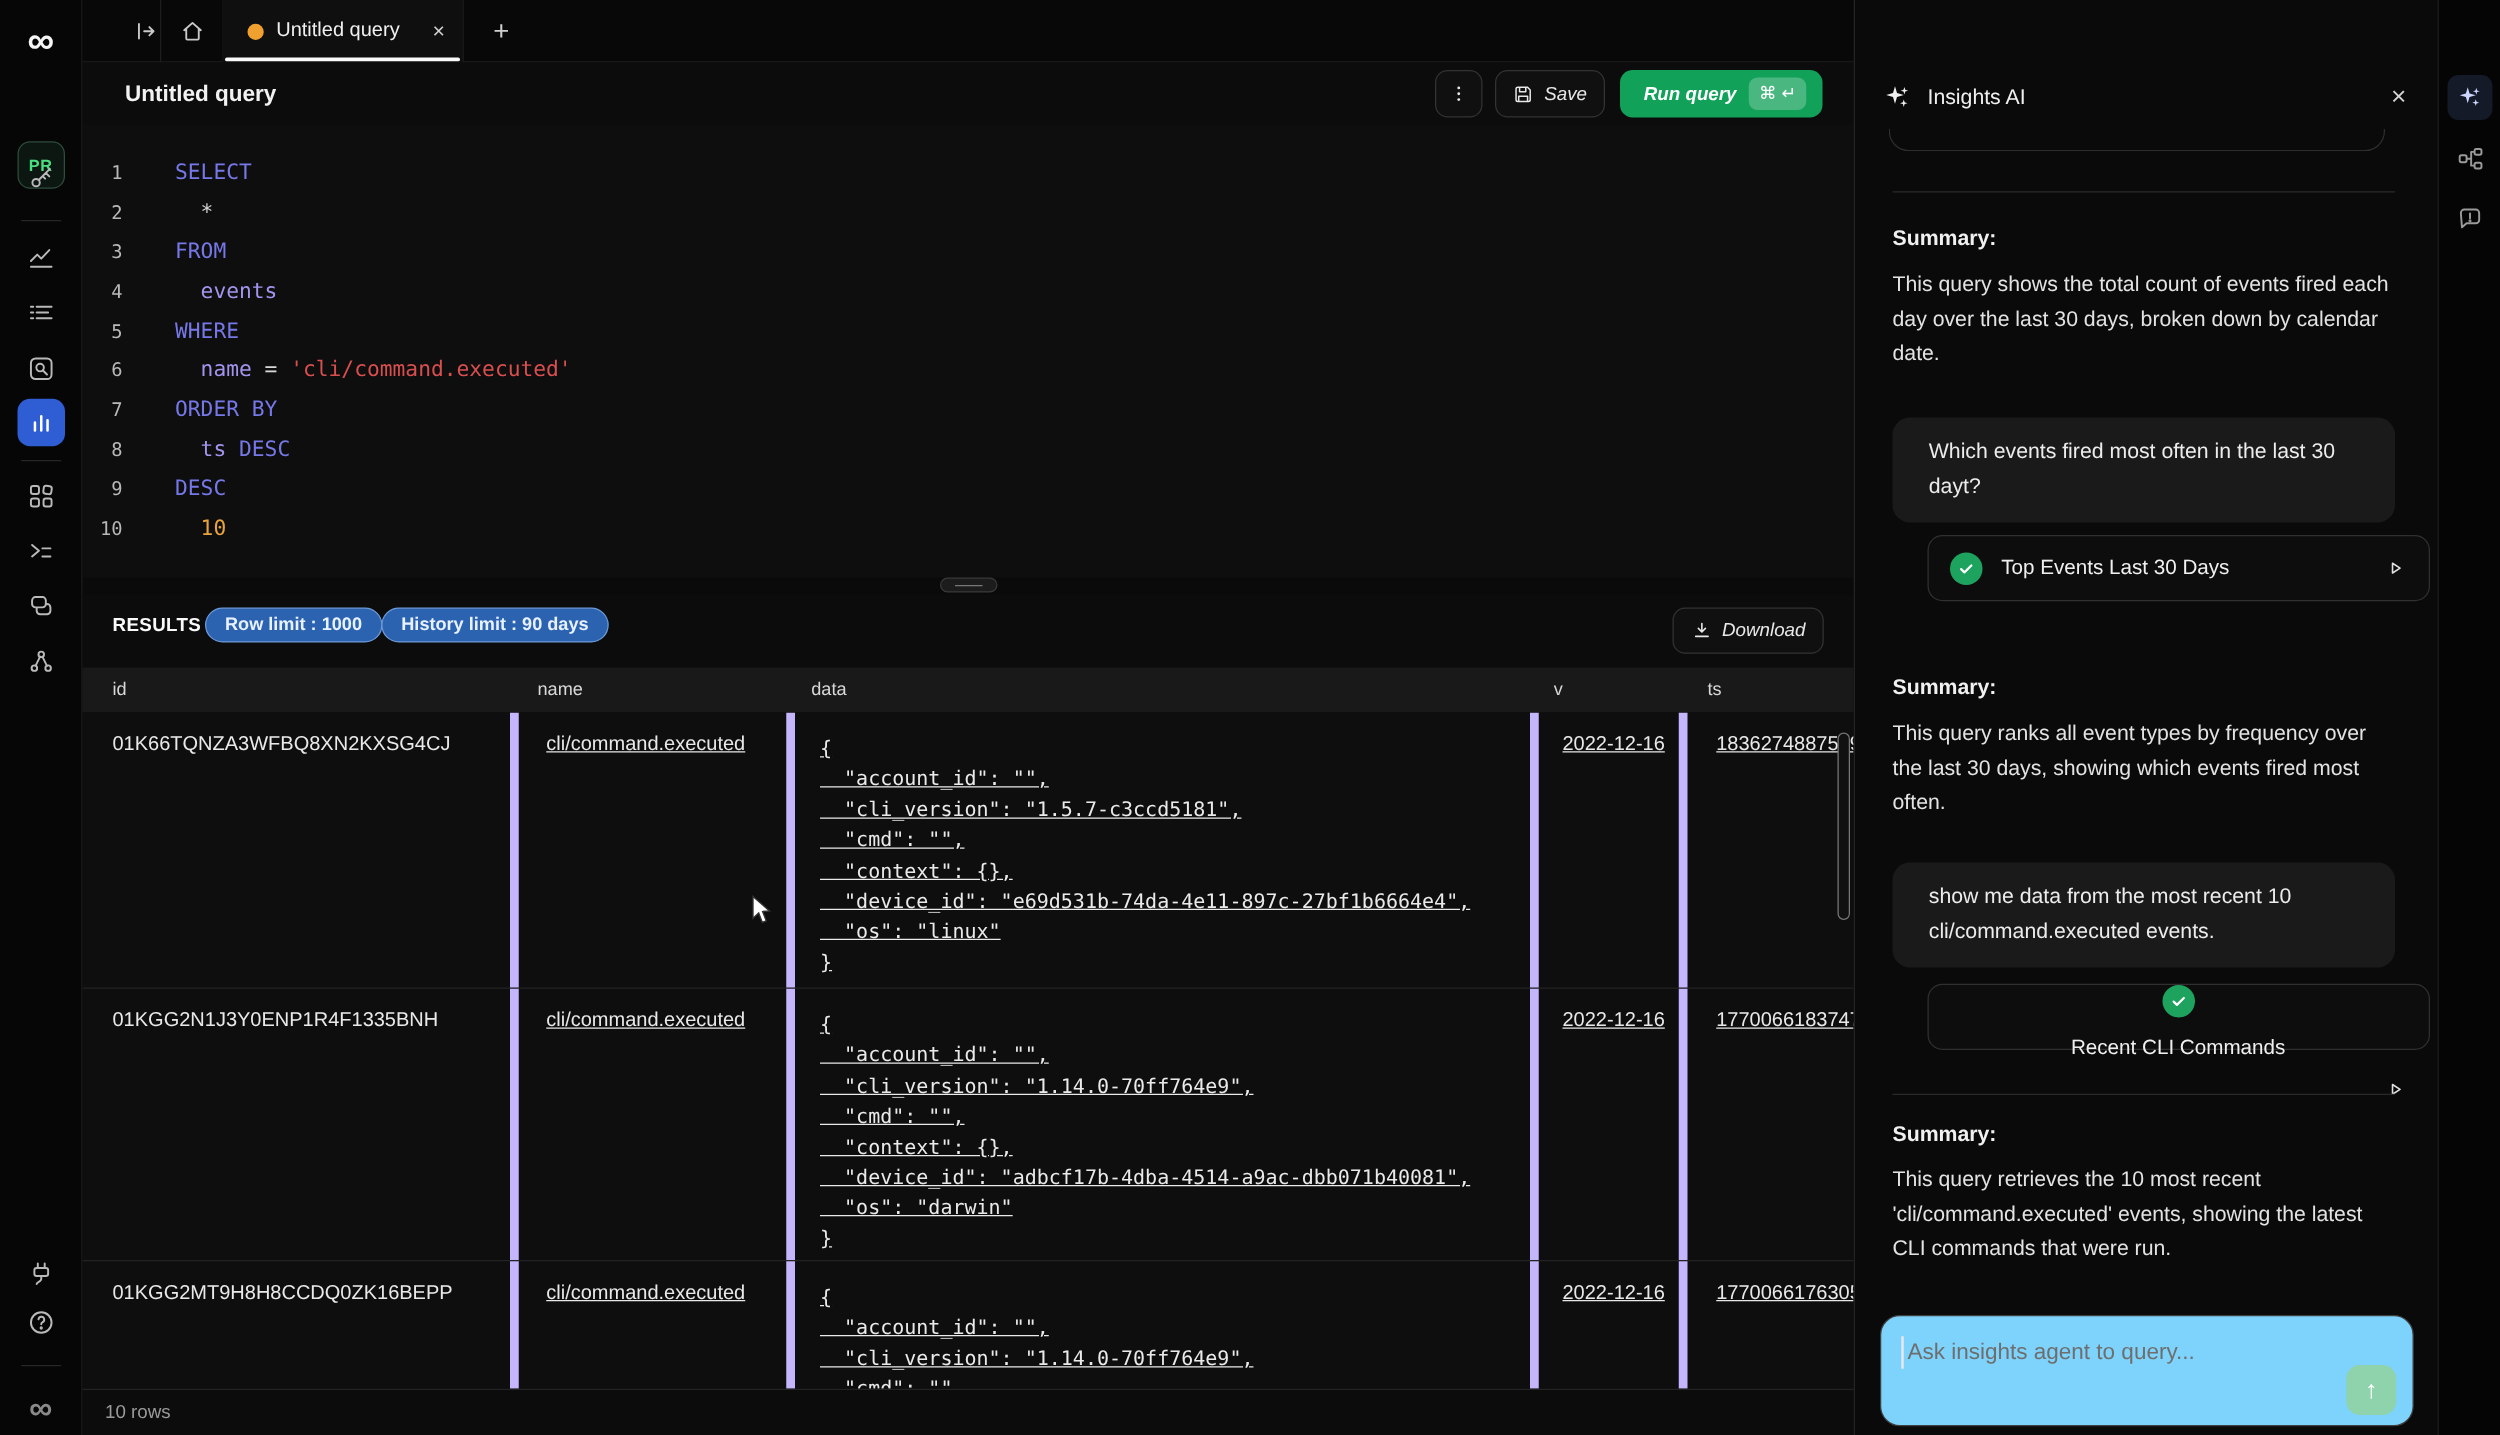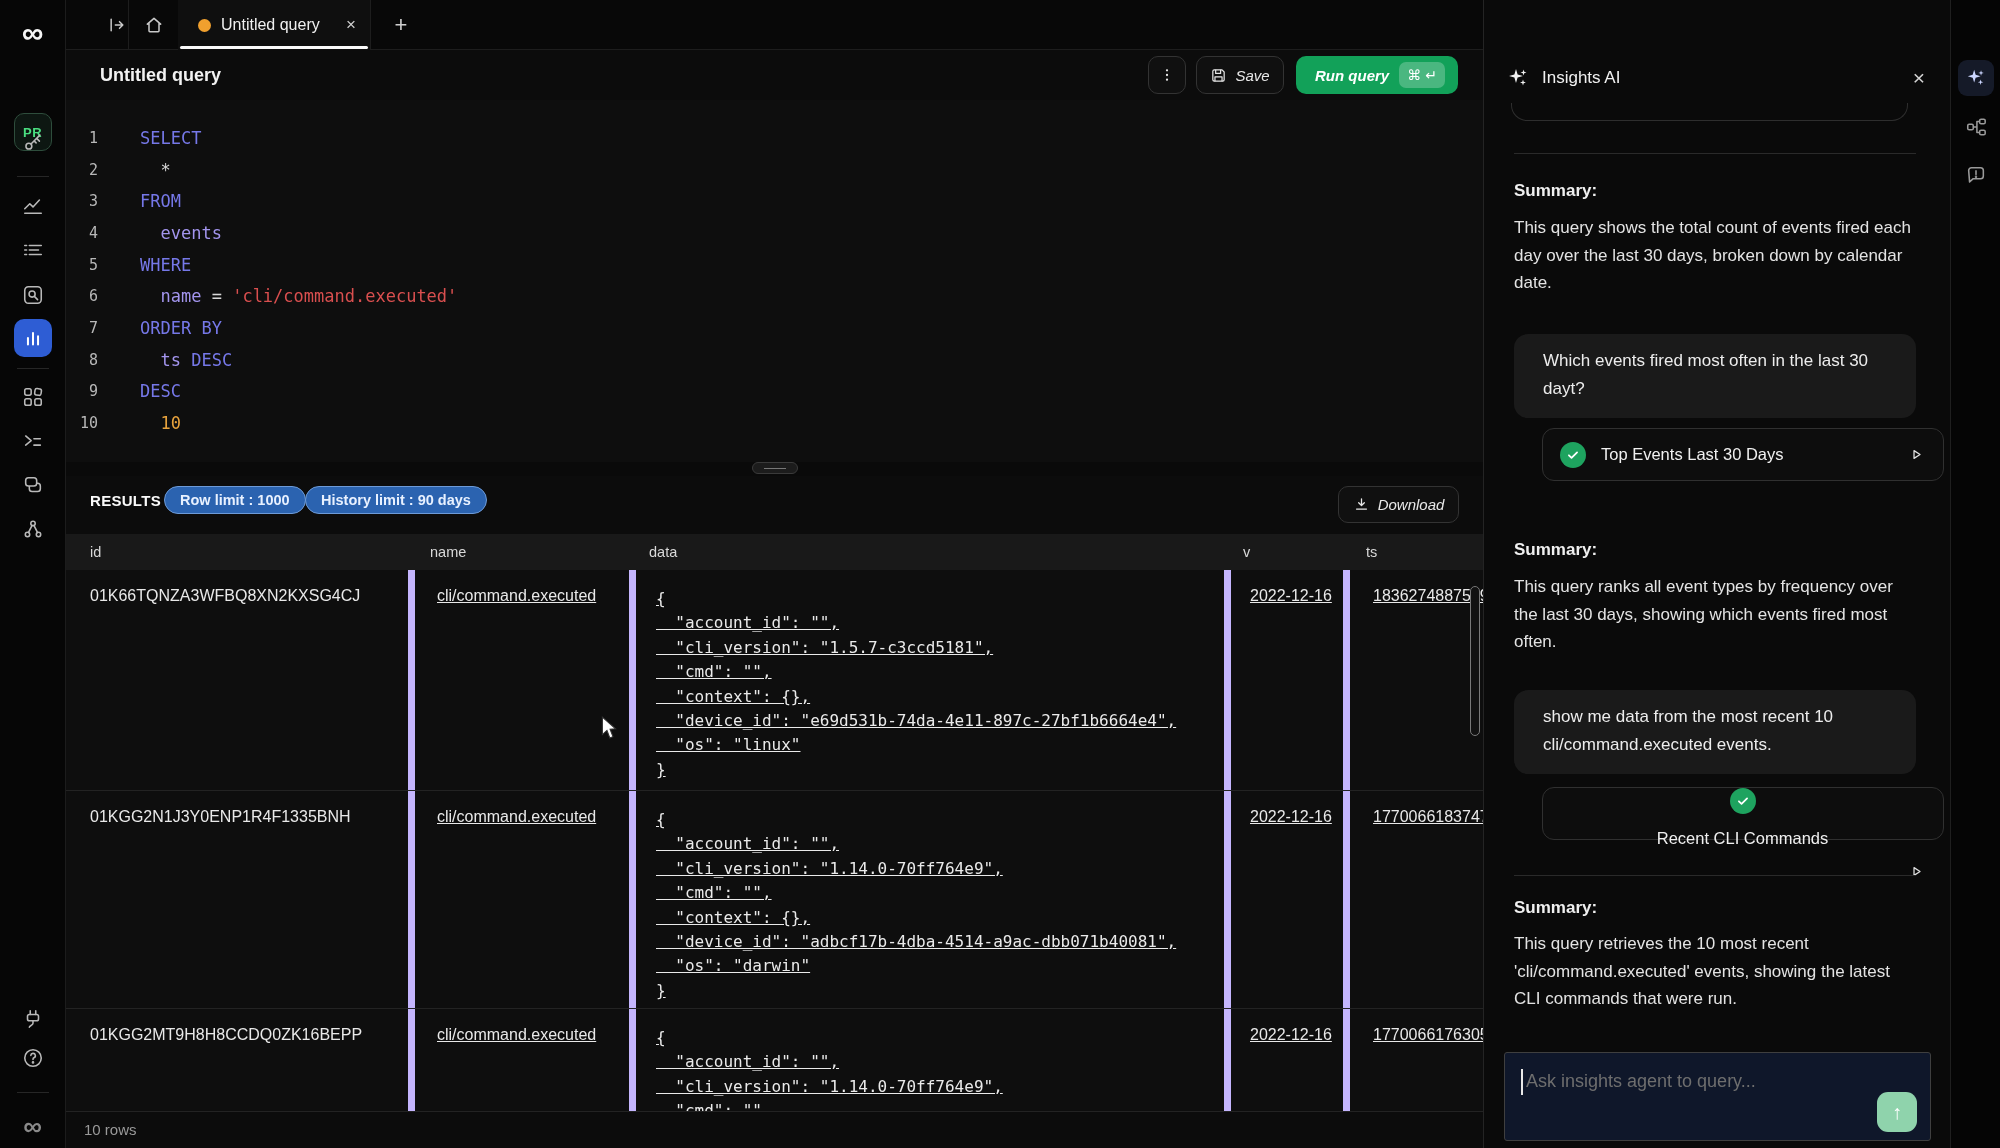--- a/index.html
+++ b/index.html
@@ -88,21 +88,21 @@
   .ins-div{position:absolute;left:30px;width:402px;height:1px;background:#2a2a2a;}
   .ins-sum-label{position:absolute;left:30px;font-size:17px;font-weight:700;color:#f0f0f0;}
   .ins-para{position:absolute;left:30px;width:404px;font-size:17px;line-height:27.5px;color:#e3e3e3;}
   .ins-bubble{position:absolute;left:30px;width:402px;background:#1a1a1a;border-radius:14px;
               padding:13px 28px 15px 29px;font-size:17px;line-height:28px;color:#ececec;}
   .ins-card{position:absolute;left:30px;width:402px;height:53px;border:1px solid #303030;border-radius:12px;
             display:flex;align-items:center;padding:0 18px 0 17px;gap:15px;background:#0d0d0d;margin-left:28px;}
   .ins-card-label{font-size:16.5px;color:#f0f0f0;}
   .check-circle{width:26px;height:26px;border-radius:50%;background:#1ea35f;display:flex;align-items:center;justify-content:center;flex:0 0 auto;}
   .play-ic{margin-left:auto;color:#e0e0e0;}
-  .ins-input{position:absolute;left:20px;top:1052px;width:427px;height:89px;border:1px solid #3f3f3f;border-radius:3px;background:#0f172a;}
+  .ins-input{position:absolute;left:20px;top:1052px;width:427px;height:89px;border:1px solid #3f3f3f;border-radius:16px;background:#7dd3fc;}
   .ins-caret{position:absolute;left:16px;top:16px;width:2px;height:26px;background:#e8e8e8;}
   .ins-placeholder{position:absolute;left:21px;top:18px;font-size:18px;color:#6e6e6e;}
   .send-btn{position:absolute;right:13px;bottom:8px;width:40px;height:40px;border-radius:11px;background:#8fd3ac;
             display:flex;align-items:center;justify-content:center;color:#fff;font-size:20px;font-weight:700;}
 
   
   .rightstrip{left:1950px;top:0;width:50px;height:1148px;background:#050505;border-left:1px solid #1f1f1f;}
   .strip-ic{position:absolute;left:50%;transform:translate(-50%,-50%);width:36px;height:36px;border-radius:9px;
             display:flex;align-items:center;justify-content:center;color:#9a9a9a;}
   .strip-ic.active{background:#151a28;color:#ccd6ff;}

